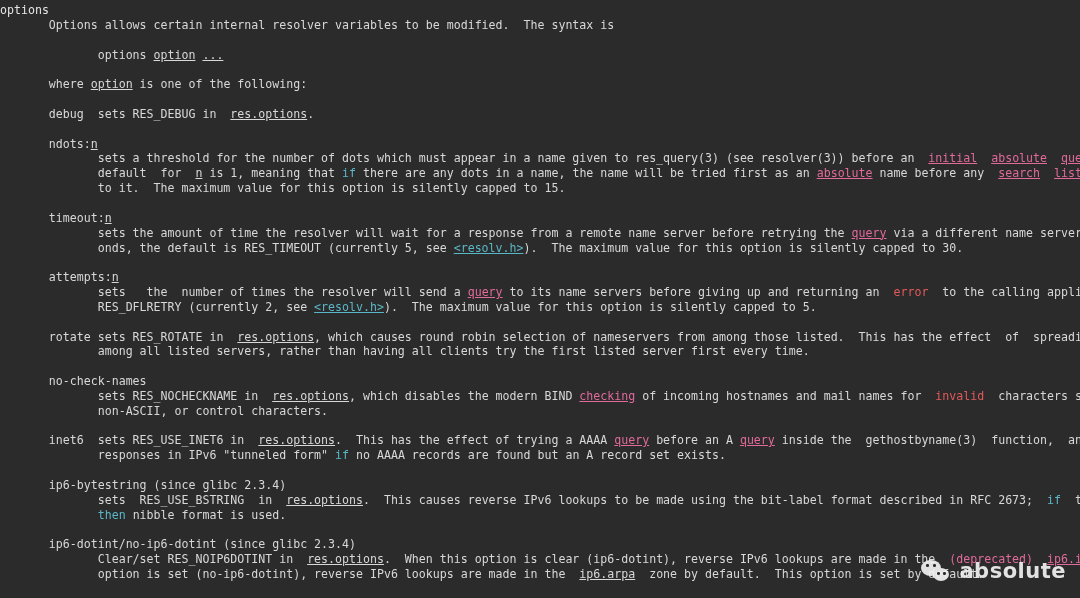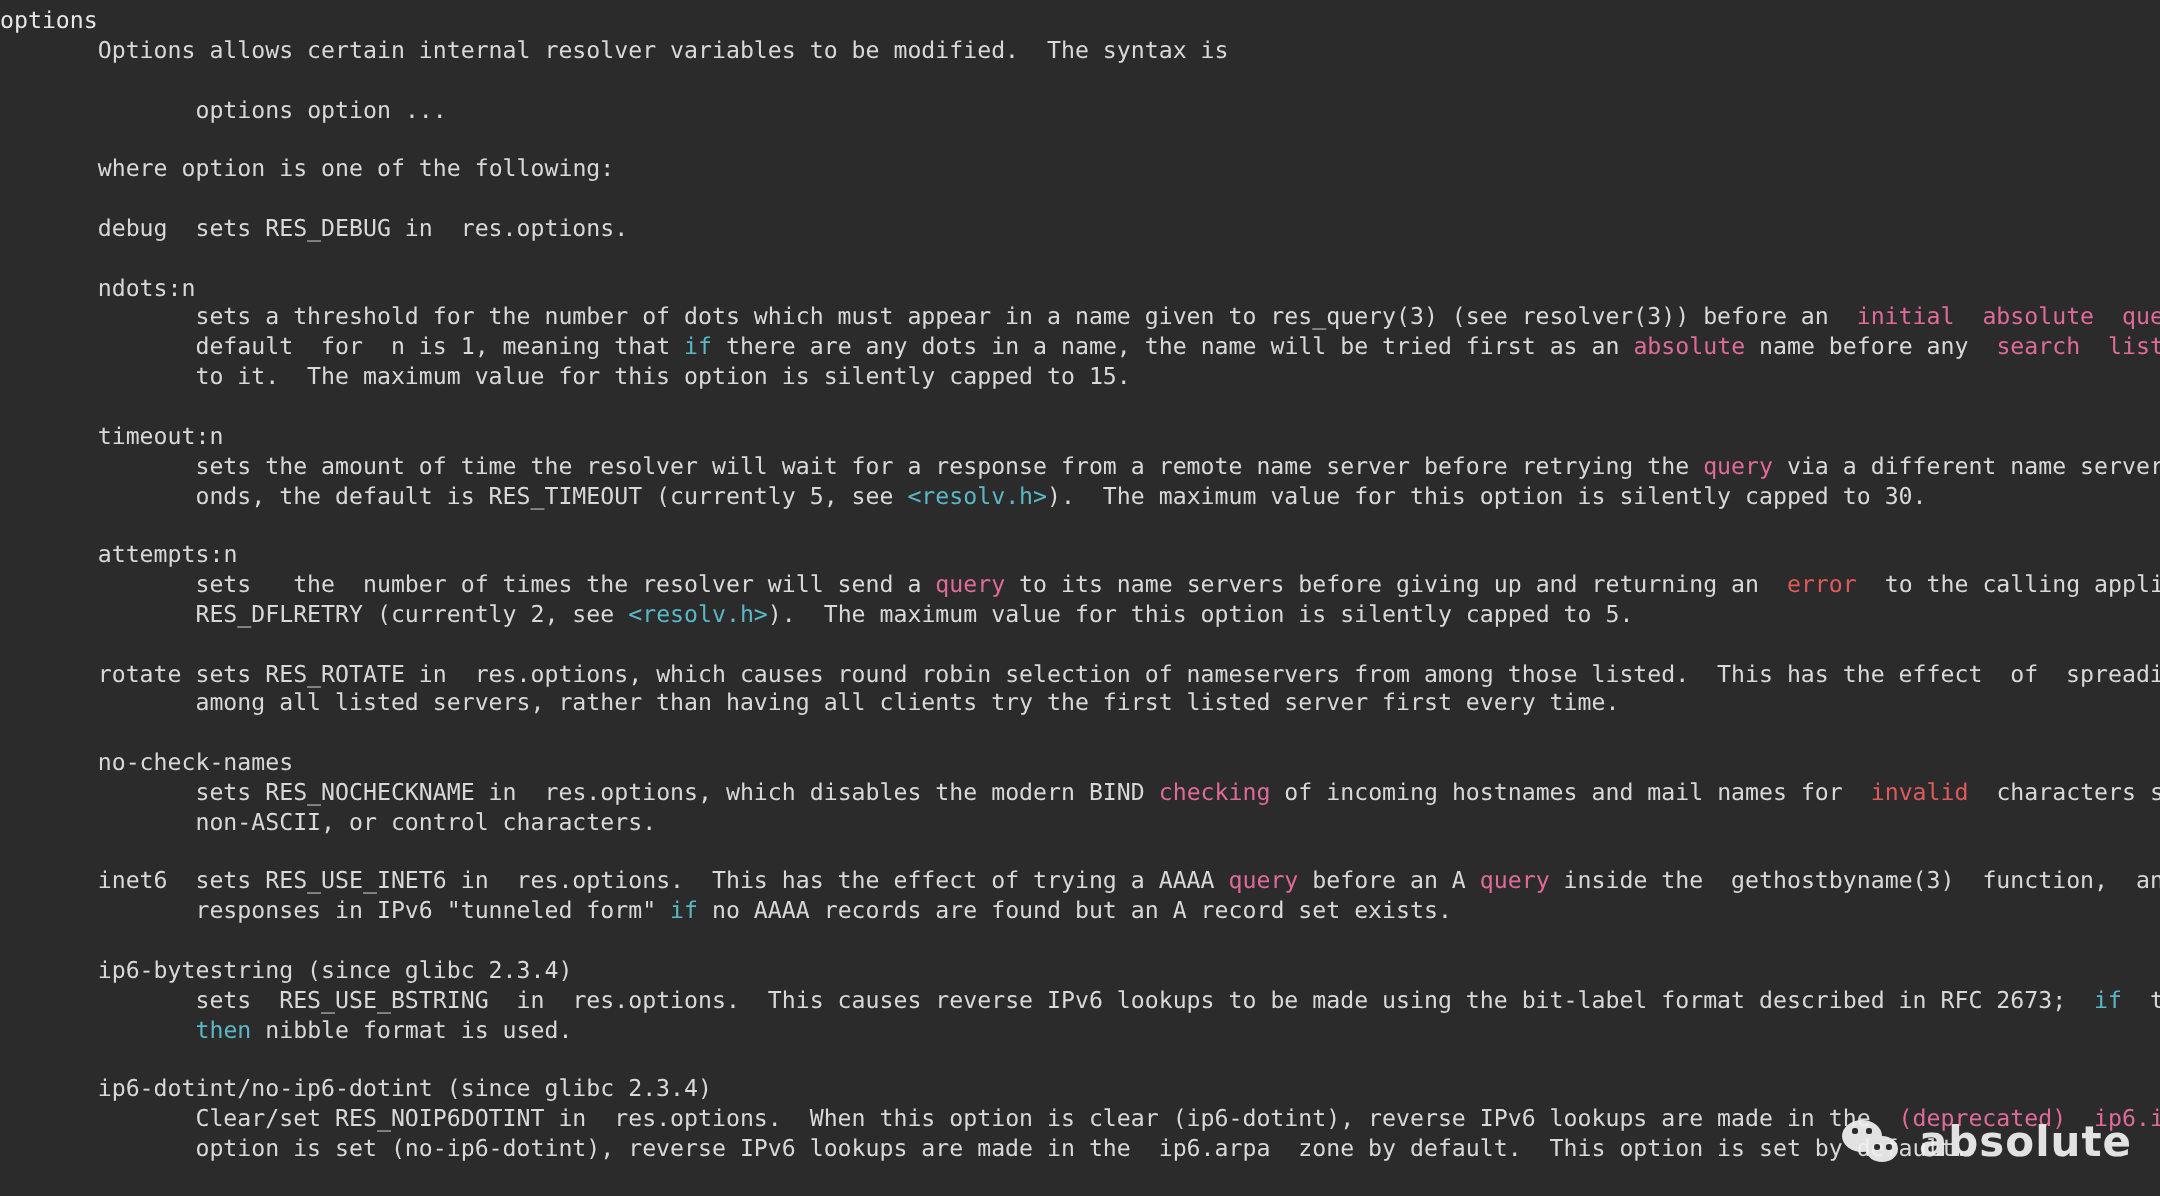--- a/index.html
+++ b/index.html
@@ -23,20 +23,21 @@
     letter-spacing: 0px;
   }
   .line {
     white-space: pre;
     min-height: 14.85px;
   }
   .sec {
     color: #e6e6e6;
   }
   .u {
+    text-decoration: underline;
     color: #d8d8d8;
   }
   .kw-red {
     color: #e05a5a;
     text-align: right;
   }
   .kw-pink {
     color: #e06a9a;
   }
   .kw-cyan {

